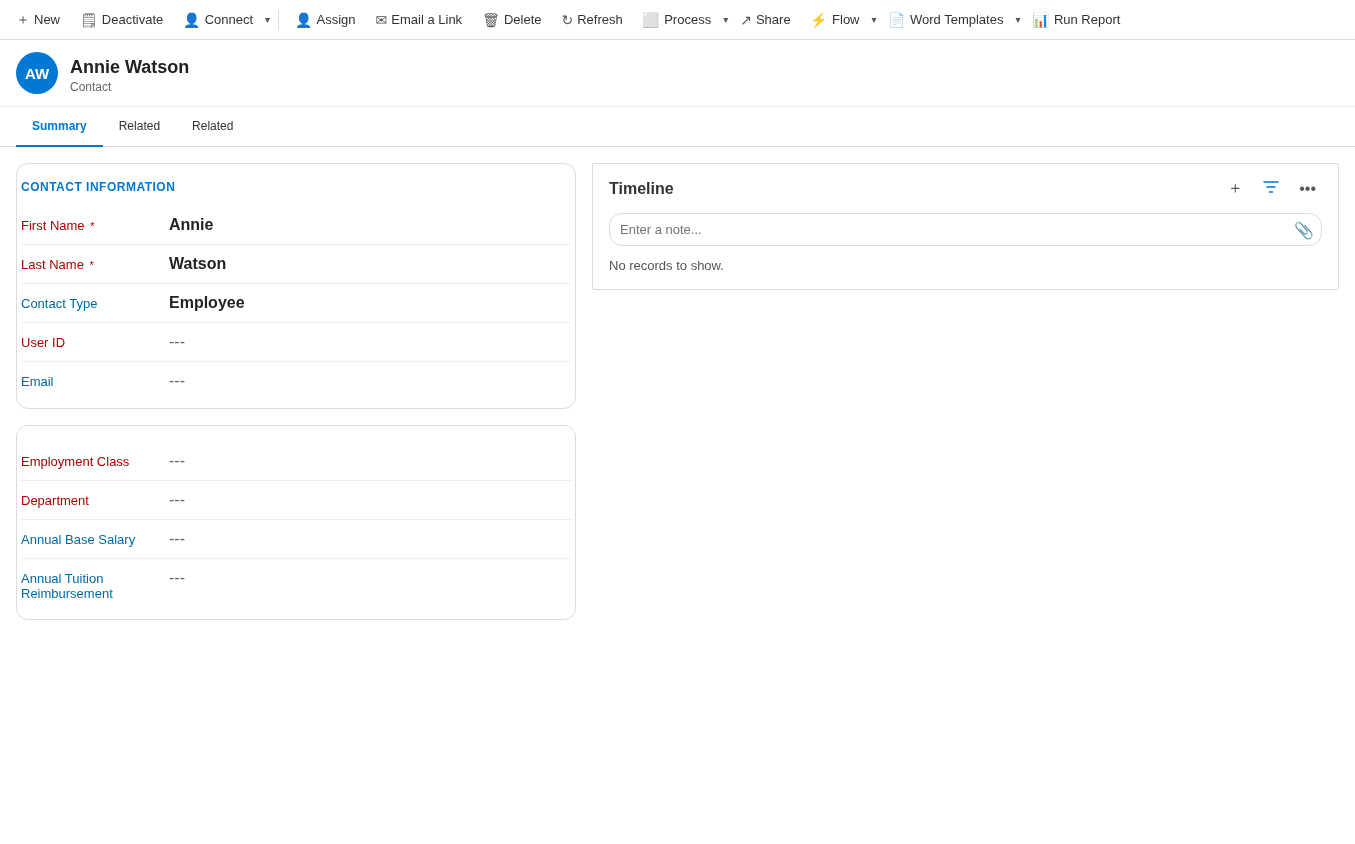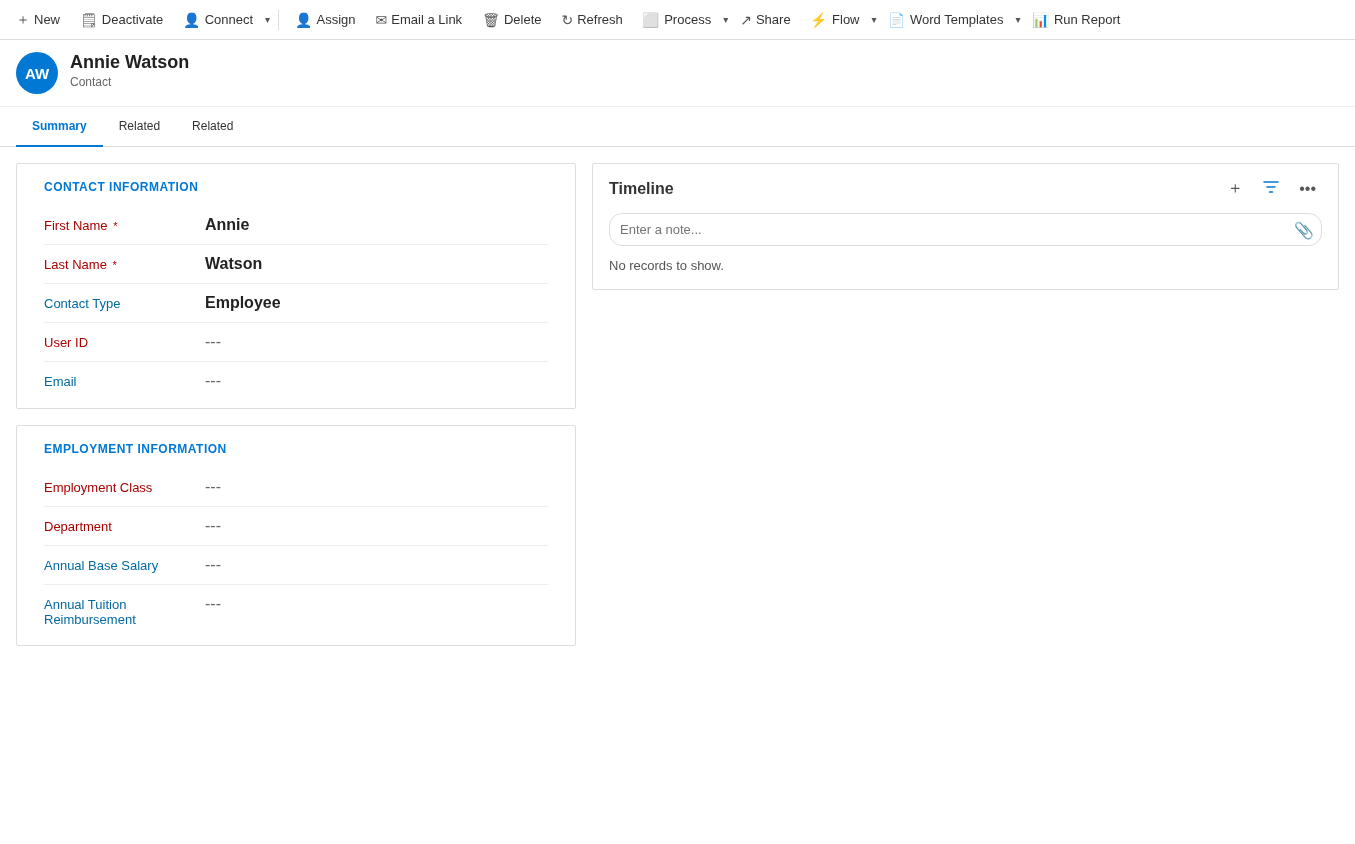--- a/index.html
+++ b/index.html
@@ -28,21 +28,21 @@
       border-radius: 2px;
       white-space: nowrap;
     }
     .toolbar-btn .icon { font-size: 14px; color: #555; }
     .toolbar-divider { width: 1px; height: 20px; background: #ddd; margin: 0 4px; }
     .chevron { font-size: 10px; color: #555; }
 
     
     .record-header {
       display: flex;
-      align-items: flex-start;
+      align-items: flex-end;
       padding: 12px 16px;
       gap: 12px;
       border-bottom: 1px solid #eee;
     }
     .avatar {
       width: 42px;
       height: 42px;
       border-radius: 50%;
       background: #0078d4;
       color: #fff;
@@ -82,39 +82,39 @@
       gap: 16px;
       padding: 16px;
       align-items: flex-start;
     }
     .left-col { flex: 0 0 560px; display: flex; flex-direction: column; gap: 16px; }
     .right-col { flex: 1; }
 
     
     .section {
       border: 1px solid #ddd;
-      border-radius: 2px;
-      padding: 16px 27px 8px;
+      border-radius: 12px;
+      padding: 16px 4px 8px;
     }
     .section-title {
       font-size: 12px;
       font-weight: 600;
       color: #0078d4;
       letter-spacing: 0.5px;
       text-transform: uppercase;
       margin-bottom: 12px;
     }
 
     
     .field-row {
       display: flex;
       align-items: flex-start;
       padding: 10px 0;
       border-bottom: 1px solid #eee;
-      gap: 21px;
+      gap: 8px;
     }
     .field-row:last-child { border-bottom: none; }
     .field-label {
       width: 140px;
       flex-shrink: 0;
       font-size: 13px;
       color: #a00;
       padding-top: 2px;
     }
     .field-label.black { color: #0369a1; }
@@ -293,21 +293,20 @@
         <div class="field-value empty">---</div>
       </div>
 
       <div class="field-row">
         <div class="field-label black">Email</div>
         <div class="field-value empty">---</div>
       </div>
     </div>
 
     <div class="section">
-      <div class="section-title">EMPLOYMENT INFORMATION</div>
 
       <div class="field-row">
         <div class="field-label" style="color:#a00;">Employment Class</div>
         <div class="field-value empty">---</div>
       </div>
 
       <div class="field-row">
         <div class="field-label" style="color:#a00;">Department</div>
         <div class="field-value empty">---</div>
       </div>

